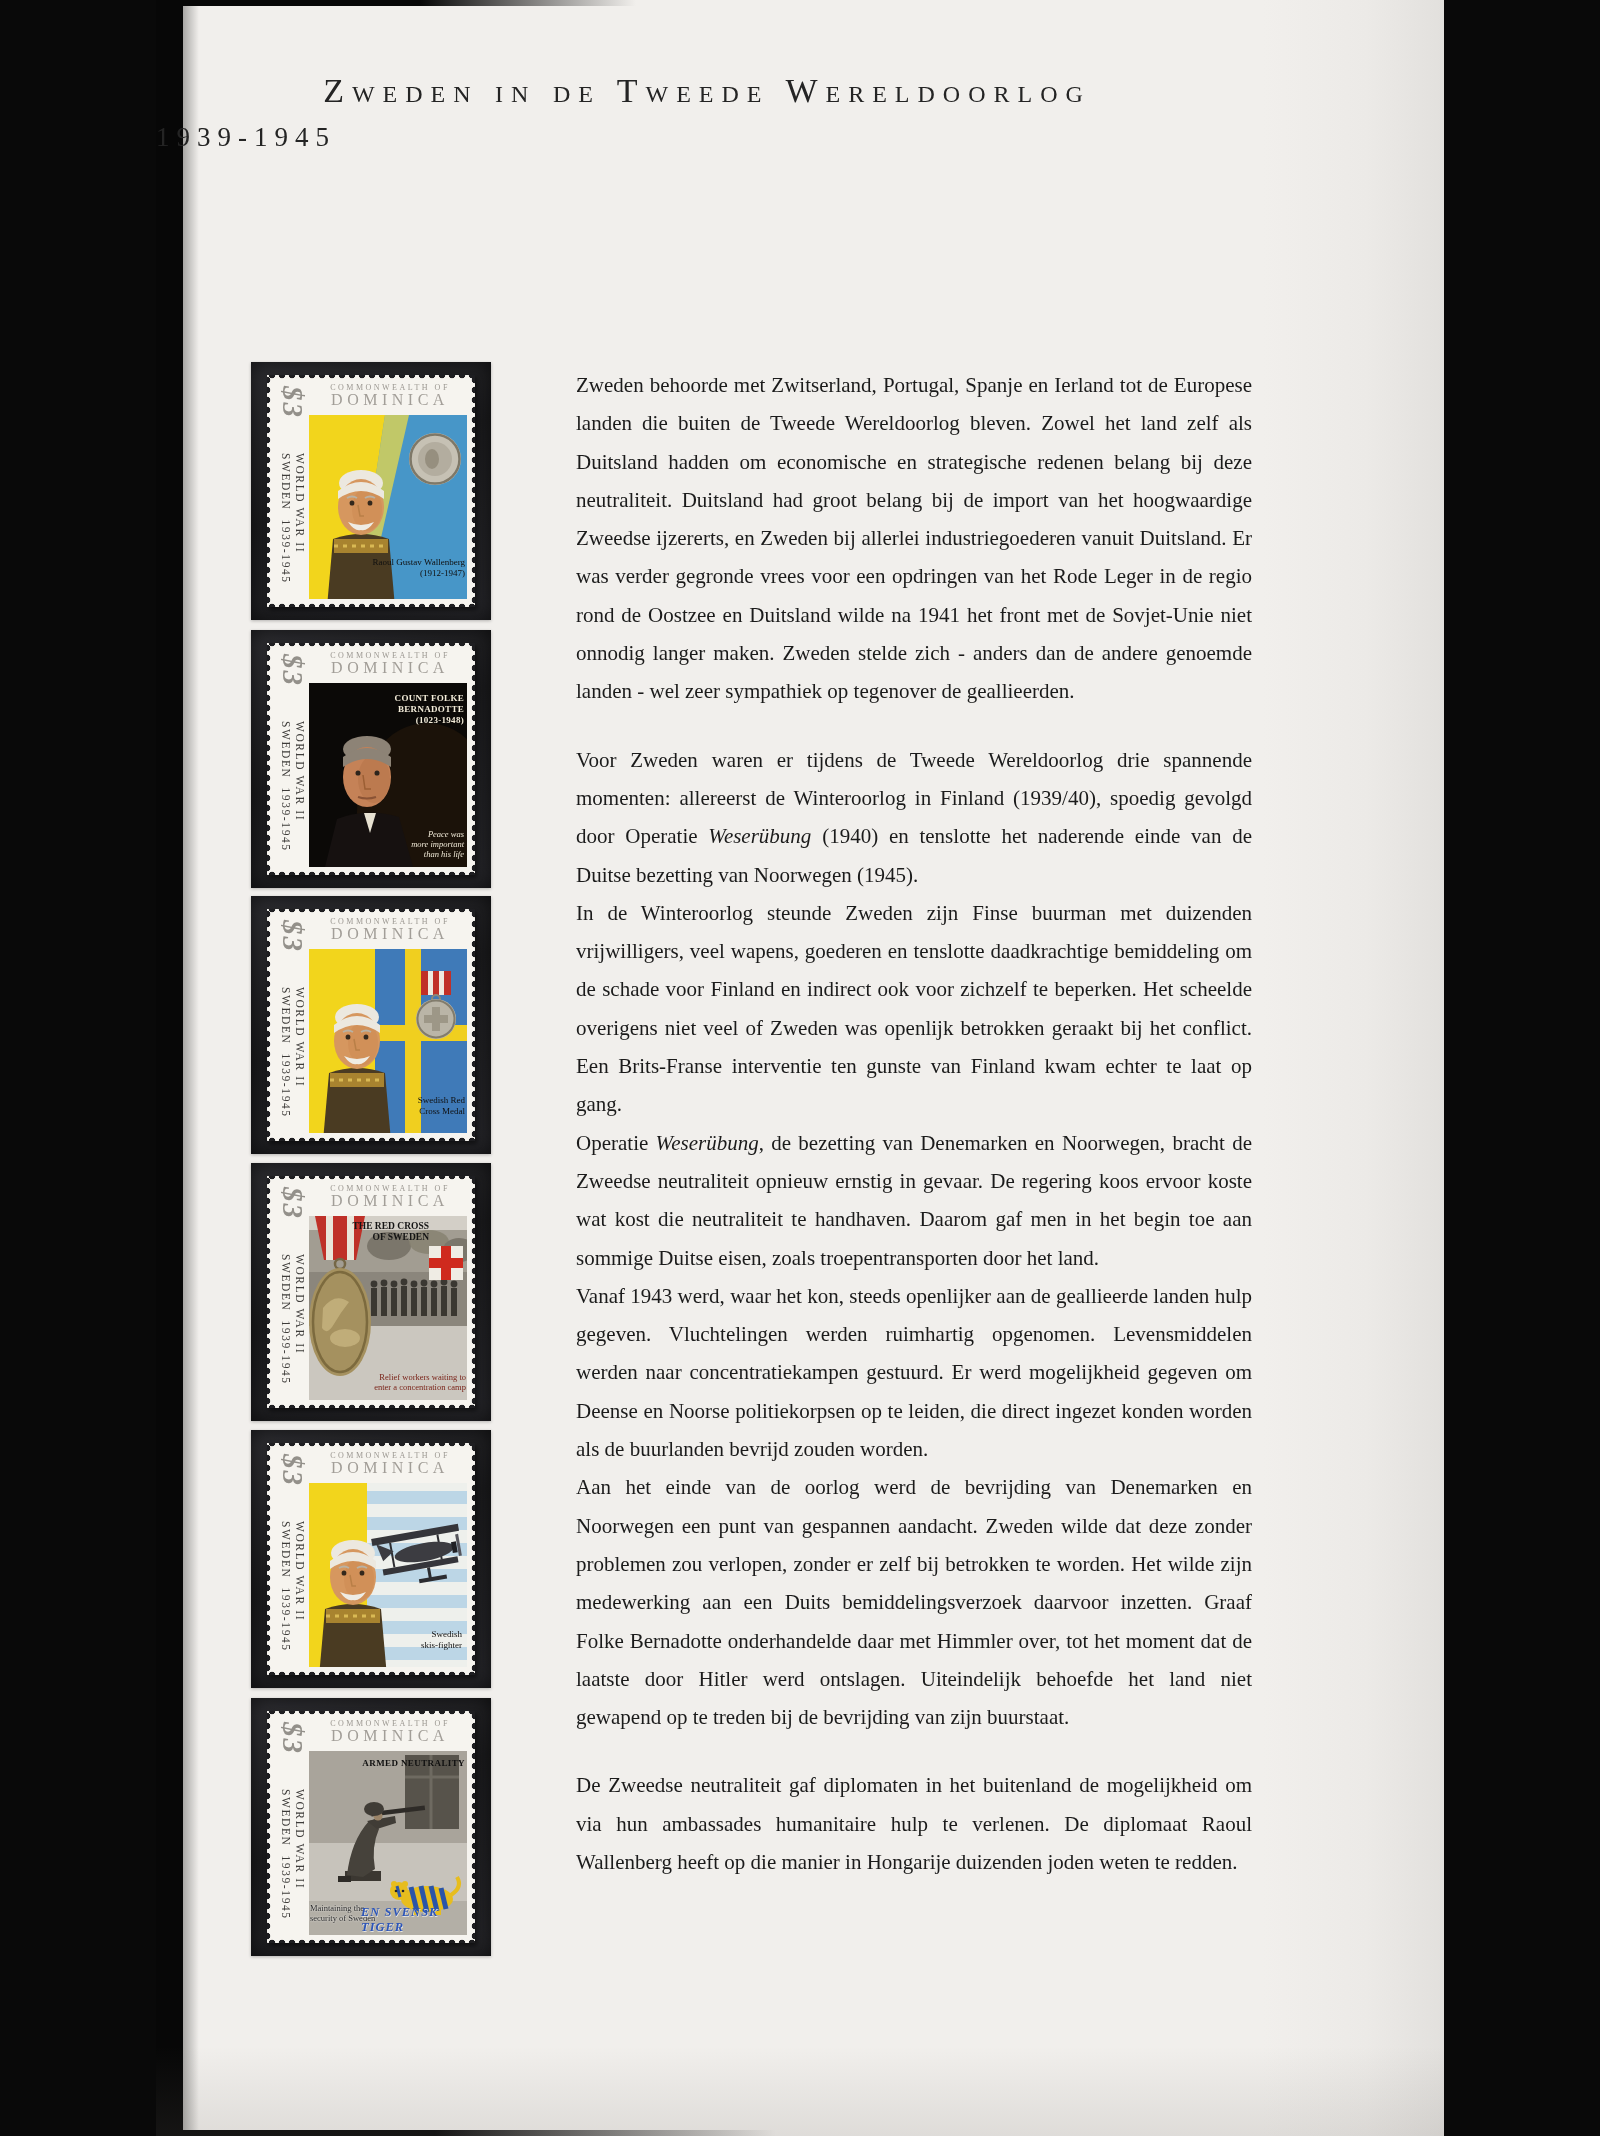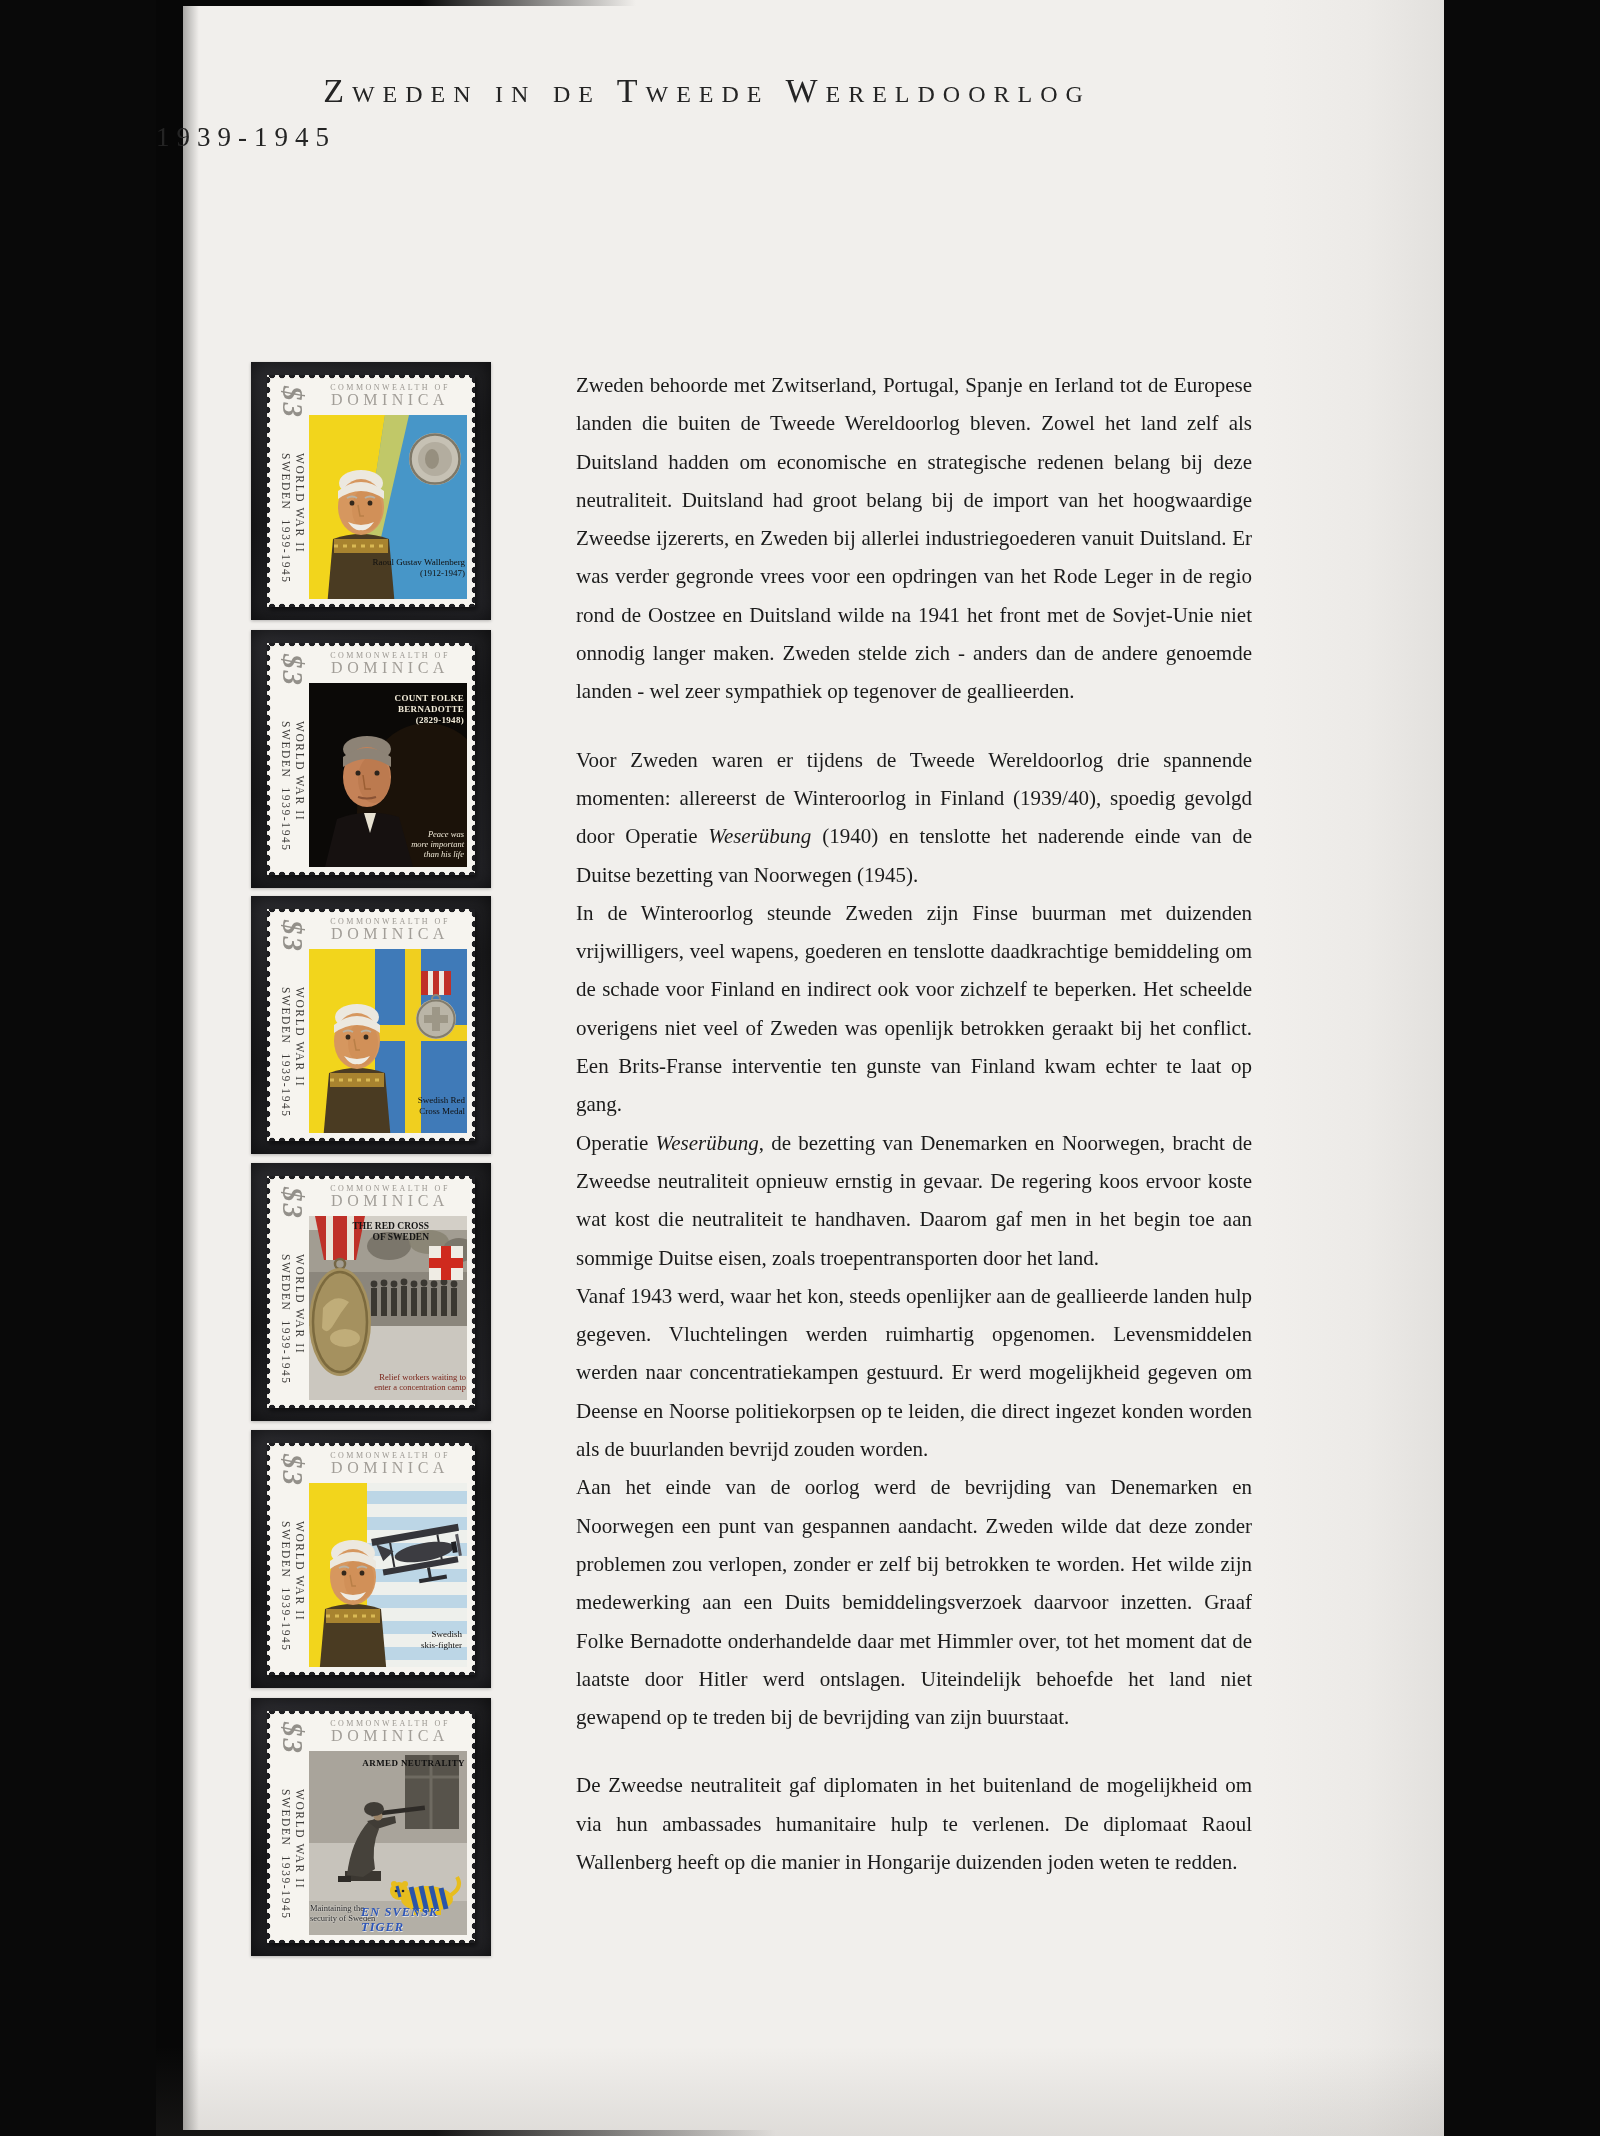--- a/index.html
+++ b/index.html
@@ -175,21 +175,21 @@
             <path d="M-24,-16 Q0,-32 24,-16 L24,-26 Q0,-44 -24,-26 Z" fill="#8d8376"></path>
             <ellipse cx="-9" cy="-10" rx="2.5" ry="2.6" fill="#2c241c"></ellipse>
             <ellipse cx="10" cy="-10" rx="2.5" ry="2.6" fill="#2c241c"></ellipse>
             <path d="M-4,-8 L-2,6 L4,6" stroke="#9c5f34" stroke-width="1.5" fill="none"></path>
             <path d="M-9,14 Q0,17 9,14" stroke="#8a5335" stroke-width="2" fill="none"></path>
           </g>
         </svg>
         <div class="cap cap2-title">
           <span>COUNT FOLKE</span>
           <span>BERNADOTTE</span>
-          <span>(2829-1948)</span>
+          <span>(1023-1948)</span>
         </div>
         <div class="cap cap2-quote">
           <span>Peace was</span>
           <span>more important</span>
           <span>than his life</span>
         </div>
       </div>
     </div>
   </div>
 

